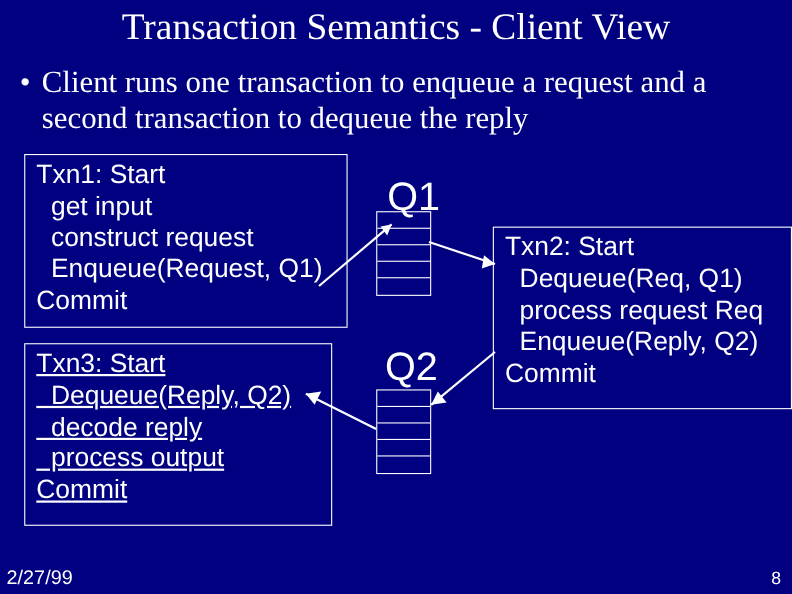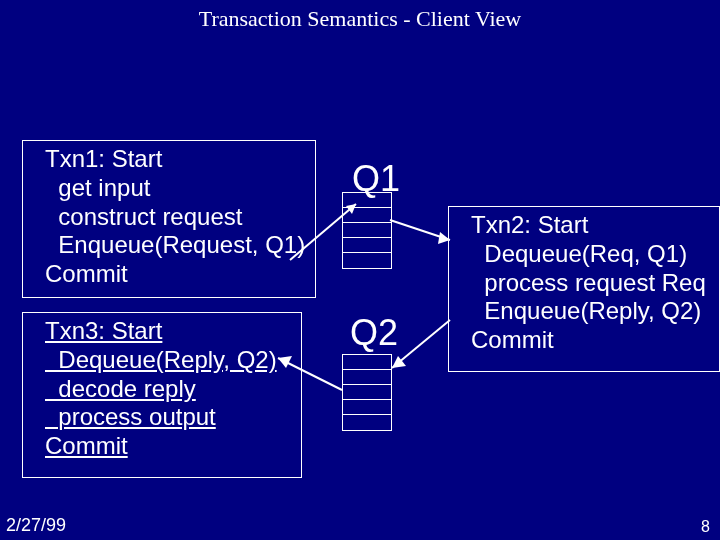--- a/index.html
+++ b/index.html
@@ -17,21 +17,21 @@
     position: relative;
     width: 720px;
     height: 540px;
   }
   .title {
     position: absolute;
     top: 6px;
     left: 0;
     width: 720px;
     text-align: center;
-    font-size: 22px;
+    font-size: 34px;
     font-weight: normal;
   }
   .bullet {
     position: absolute;
     top: 60px;
     left: 18px;
     width: 684px;
     font-size: 28px;
     line-height: 1.15;
   }
@@ -45,21 +45,21 @@
     width: 660px;
     vertical-align: top;
   }
   .txn {
     position: absolute;
     border: 1px solid #ffffff;
     font-family: Arial, Helvetica, sans-serif;
     color: #ffffff;
     font-size: 24px;
     line-height: 1.2;
-    padding: 4px 22px;
+    padding: 4px 10px;
     box-sizing: border-box;
     white-space: pre;
   }
   #txn1 { top: 140px; left: 22px;  width: 294px; height: 158px; }
   #txn3 { top: 312px; left: 22px;  width: 280px; height: 166px; text-decoration: underline; }
   #txn2 { top: 206px; left: 448px; width: 272px; height: 166px; overflow: hidden; }
 
   .qlabel {
     position: absolute;
     font-family: Arial, Helvetica, sans-serif;
@@ -112,20 +112,23 @@
     font-size: 16px;
   }
 </style>
 </head>
 <body>
 
 <div class="slide">
 
   <div class="title">Transaction Semantics - Client View</div>
 
+  <div class="bullet">
+    <span class="dot">•</span><span class="text">Client runs one transaction to enqueue a request and a second transaction to dequeue the reply</span>
+  </div>
 
   <div id="txn1" class="txn">Txn1: Start
   get input
   construct request
   Enqueue(Request, Q1)
 Commit</div>
   <div id="txn3" class="txn">Txn3: Start
   Dequeue(Reply, Q2)
   decode reply
   process output

